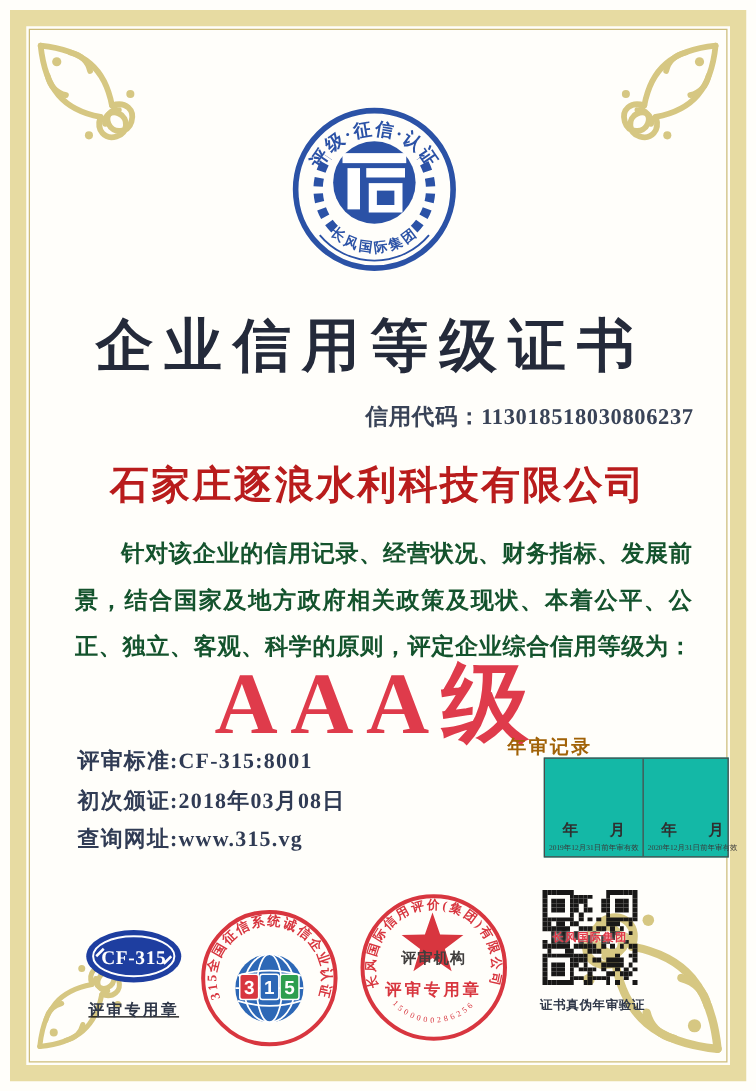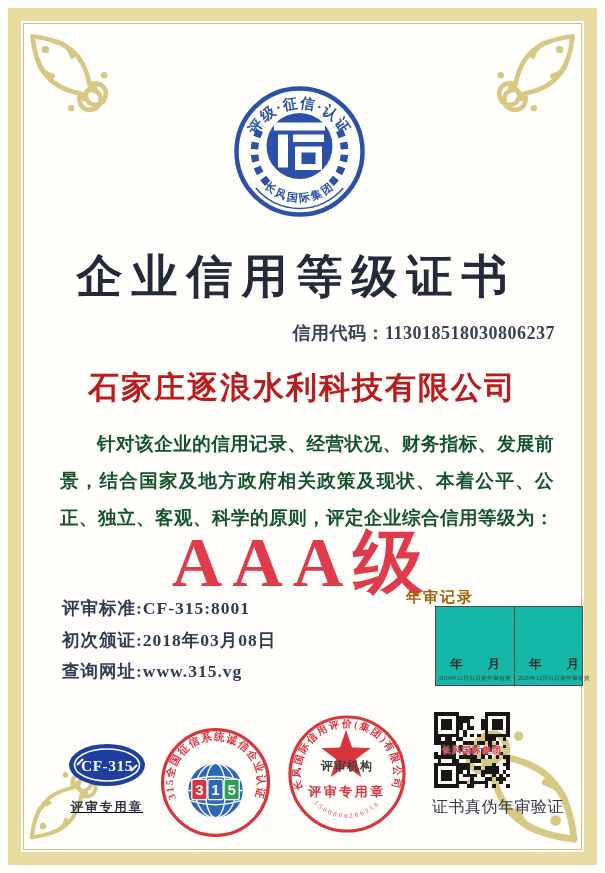--- a/index.html
+++ b/index.html
@@ -64,21 +64,21 @@
   .qr-wrap{position:absolute;left:432px;top:712px;width:80px;text-align:center;}
   .qr{position:relative;width:76px;height:76px;margin:0 auto;
       display:grid;grid-template-columns:repeat(21,1fr);grid-template-rows:repeat(21,1fr);}
   .qr .m{background:transparent;}
   .qr .m.b{background:#181716;}
   .qr-overlay{
     position:absolute;left:-4px;right:-4px;top:32px;text-align:center;
     font-size:9px;font-weight:bold;color:#e23948;letter-spacing:1px;
     text-shadow:0 0 2px #fff;white-space:nowrap;
   }
-  .qr-caption{margin-top:9px;font-size:16px;font-weight:normal;color:#2f3748;white-space:nowrap;letter-spacing:0.5px;}
+  .qr-caption{margin-top:9px;font-size:10px;font-weight:bold;color:#2f3748;white-space:nowrap;letter-spacing:0.5px;}
 </style>
 </head>
 <body>
 
 <div class="page">
 
   <svg width="0" height="0" style="position:absolute">
     <defs>
       <symbol id="flourish" viewBox="0 0 100 100">
         <g fill="none" stroke="currentColor" stroke-width="5" stroke-linecap="round">

